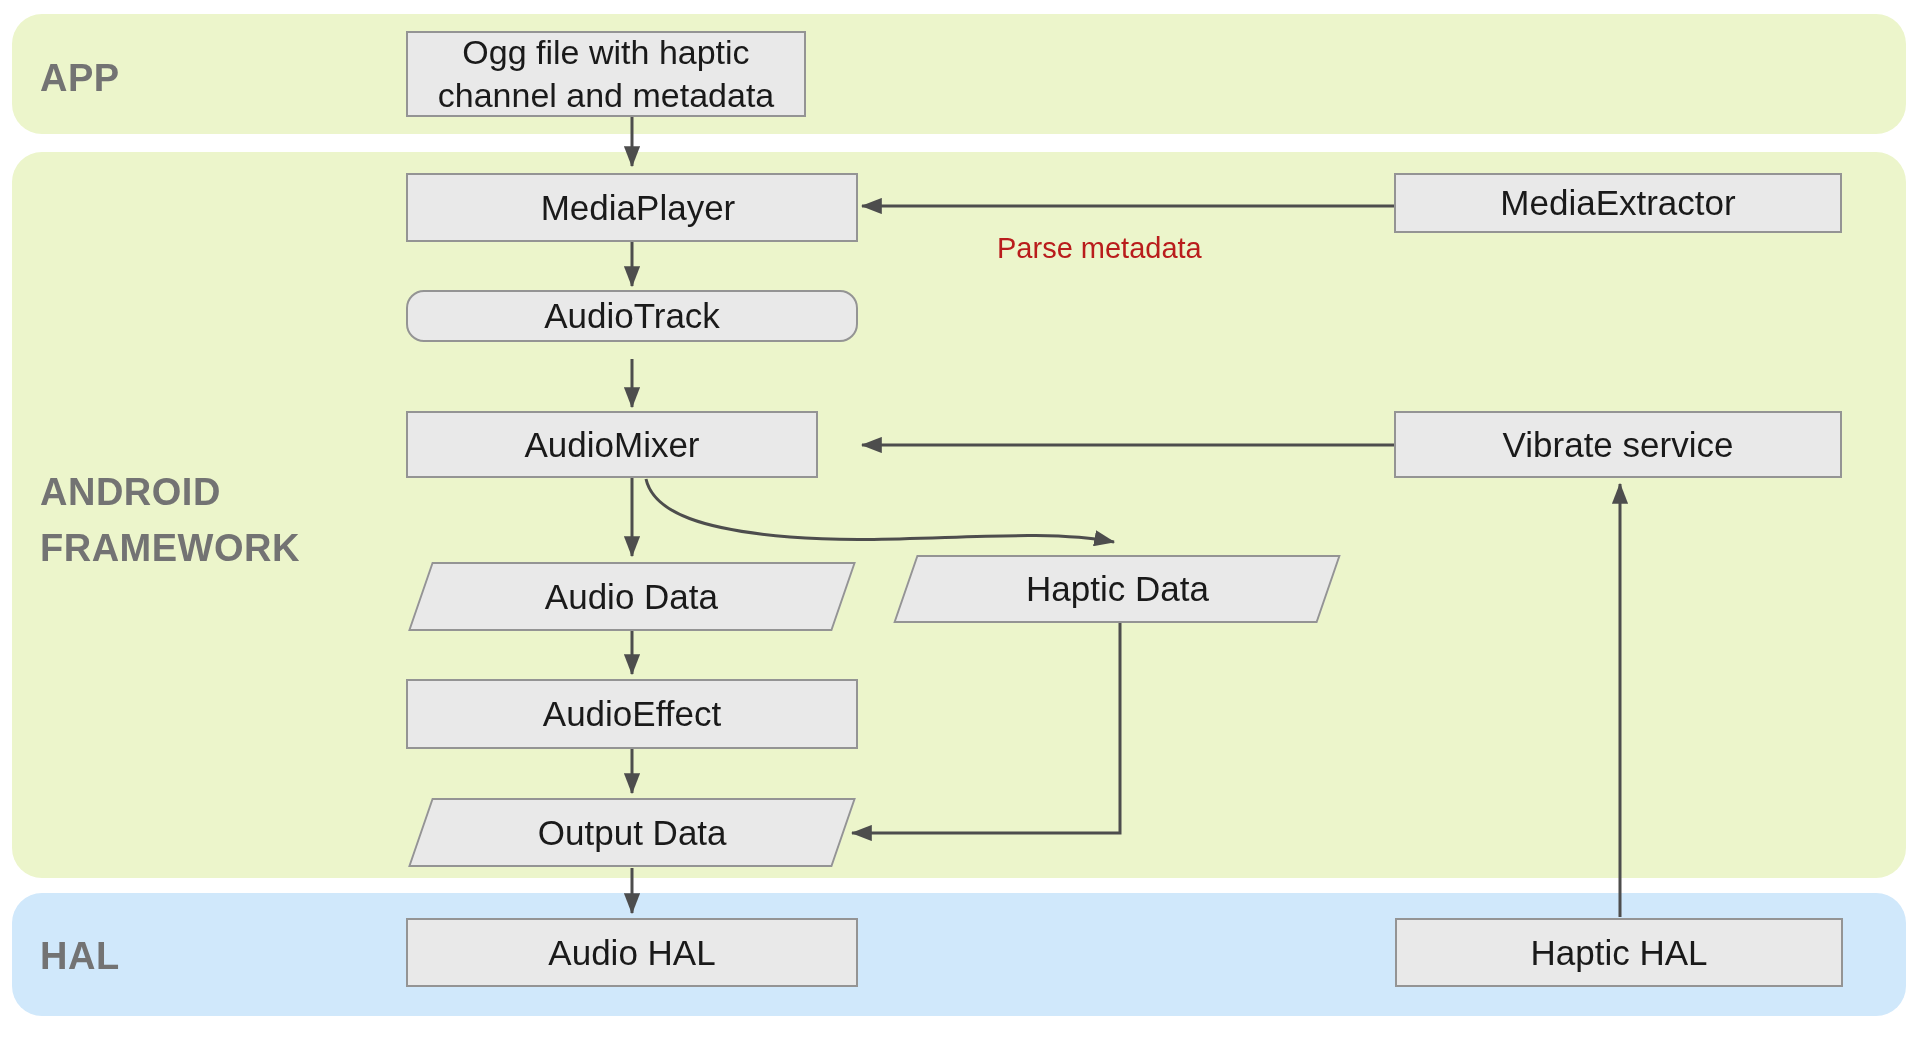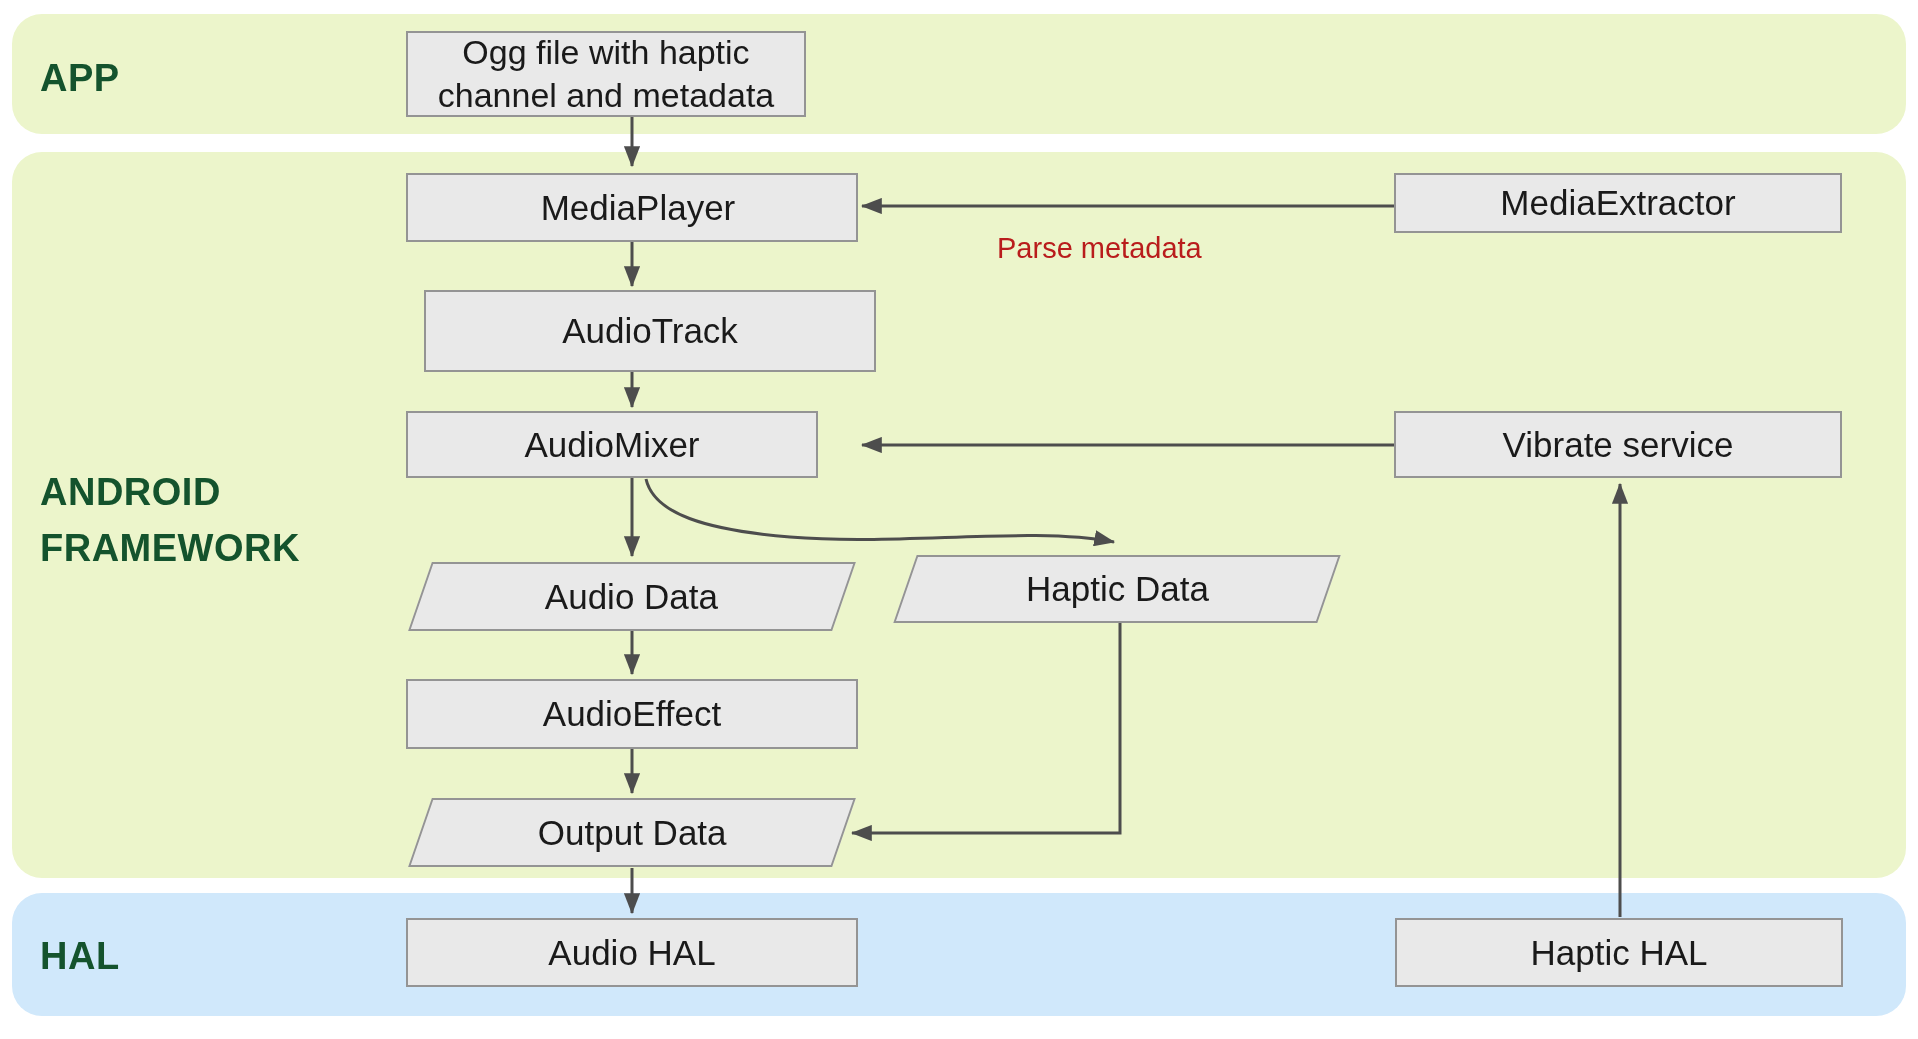--- a/index.html
+++ b/index.html
@@ -15,21 +15,21 @@
     left:12px;width:1894px;
     border-radius:30px;
   }
   .band-green{background:#ecf5cb;}
   .band-blue{background:#d0e8fb;}
   .band-label{
     position:absolute;
     font-weight:bold;
     font-size:38px;
     line-height:56px;
-    color:#14532d;
+    color:#737373;
     letter-spacing:0.5px;
   }
   .node{
     position:absolute;
     background:#e9e9e9;
     border:2px solid #949494;
     display:flex;align-items:center;justify-content:center;
     font-size:35px;color:#1a1a1a;
     text-align:center;
     box-sizing:border-box;
@@ -79,21 +79,21 @@
   </svg>
 
   <div class="edge-label" style="left:997px;top:232px;">Parse metadata</div>
 
   <div class="node two-line" style="left:406px;top:31px;width:400px;height:86px;">Ogg file with haptic channel and metadata</div>
 
   <div class="node" style="left:406px;top:173px;width:452px;height:69px;padding-left:12px;">MediaPlayer</div>
 
   <div class="node" style="left:1394px;top:173px;width:448px;height:60px;">MediaExtractor</div>
 
-  <div class="node" style="left:424px;top:290px;width:452px;height:82px;">AudioTrack</div>
+  <div class="node" style="left:406px;top:290px;width:452px;height:52px;border-radius:18px;">AudioTrack</div>
 
   <div class="node" style="left:406px;top:411px;width:412px;height:67px;">AudioMixer</div>
 
   <div class="node" style="left:1394px;top:411px;width:448px;height:67px;">Vibrate service</div>
 
   <div class="node para" style="left:420px;top:562px;width:424px;height:69px;">
     <span class="unskew">Audio Data</span>
   </div>
 
   <div class="node para" style="left:905px;top:555px;width:424px;height:68px;">

